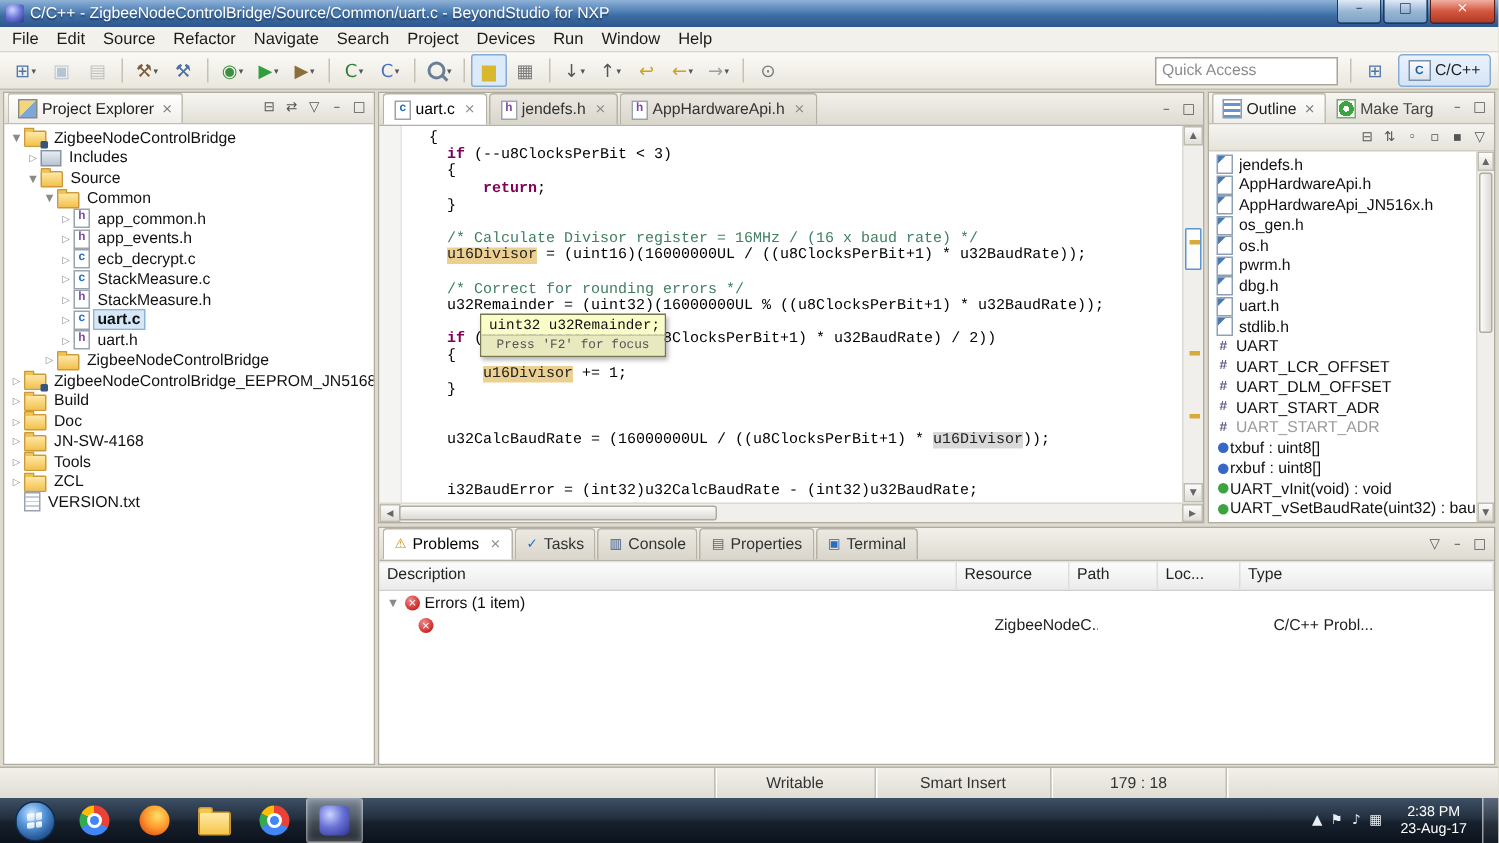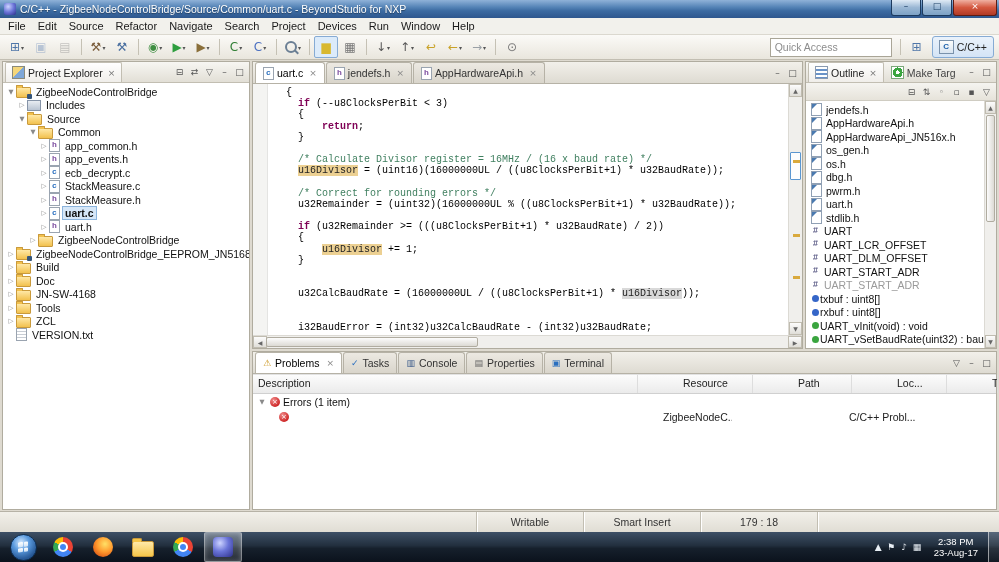--- a/index.html
+++ b/index.html
@@ -117,21 +117,21 @@
   .orow.gray .olabel{color:#9a9a9a;}
   .oscroll{width:11px;background:#f0efec;border-left:1px solid #dcdad4;position:relative;flex:none;}
   .othumb{position:absolute;left:1px;right:1px;top:14px;height:105px;background:linear-gradient(90deg,#fcfcfc,#dcdad4);border:1px solid #b0aca0;border-radius:2px;}
 
   
   .btabs{height:21px;background:linear-gradient(#f2f0ea,#dedbd2);border-bottom:1px solid #b6b2a6;display:flex;align-items:flex-end;padding:0 2px;flex:none;}
   .btab{display:inline-flex;align-items:center;gap:4px;height:20px;padding:0 7px;font-size:10.5px;border:1px solid #b6b2a6;border-bottom:none;border-radius:3px 3px 0 0;background:linear-gradient(#ece9e2,#d9d5cb);color:#333;margin-right:1px;white-space:nowrap;}
   .btab.active{background:#fff;color:#000;}
   .btabico{font-size:9px;line-height:1;font-family:"DejaVu Sans",sans-serif;}
   .bsummary{height:16px;font-size:10.5px;padding:2px 6px 0;background:#fff;flex:none;}
-  .tblhead{height:18px;display:flex;background:linear-gradient(#fcfcfc,#ebebeb);border-top:1px solid #e2e2e2;border-bottom:1px solid #d0d0d0;font-size:10.5px;color:#222;flex:none;gap:40px;}
+  .tblhead{height:18px;display:flex;background:linear-gradient(#fcfcfc,#ebebeb);border-top:1px solid #e2e2e2;border-bottom:1px solid #d0d0d0;font-size:10.5px;color:#222;flex:none;}
   .hcell{padding:2px 5px;border-right:1px solid #ddd;overflow:hidden;white-space:nowrap;}
   .c0{width:374px;flex:none;} .c1{width:64px;flex:none;} .c2{width:48px;flex:none;} .c3{width:44px;flex:none;} .c4{flex:1;min-width:0;}
   .tbody{flex:1;overflow:hidden;font-size:10.5px;background:#fff;}
   .prow{display:flex;align-items:center;height:15px;}
   .prow.group{padding-left:4px;gap:3px;}
   .glabel{color:#111;}
   .erricon{width:10px;height:10px;border-radius:50%;background:radial-gradient(circle at 35% 30%,#f08a8a,#cc2222 75%);color:#fff;font-size:7px;line-height:10px;text-align:center;flex:none;font-family:"DejaVu Sans",sans-serif;}
   .pcell{padding:0 5px;overflow:hidden;white-space:nowrap;}
   .pdesc{display:flex;align-items:center;gap:4px;padding-left:26px;}
 
@@ -424,20 +424,24 @@
             <span class="tb-spacer"></span>
             <span class="hdricons">
                 <span class="hicon">–</span>
                 <span class="hicon">□</span>
               </span>
           </div>
           <div class="editbody">
             <div class="ruler"></div>
             <div class="code">
               <span><div class="cline"><span class="seg s-p">  {</span></div><div class="cline"><span class="seg s-p">    </span><span class="seg s-k">if</span><span class="seg s-p"> (--u8ClocksPerBit &lt; 3)</span></div><div class="cline"><span class="seg s-p">    {</span></div><div class="cline"><span class="seg s-p">        </span><span class="seg s-k">return</span><span class="seg s-p">;</span></div><div class="cline"><span class="seg s-p">    }</span></div><div class="cline"></div><div class="cline"><span class="seg s-p">    </span><span class="seg s-c">/* Calculate Divisor register = 16MHz / (16 x baud rate) */</span></div><div class="cline"><span class="seg s-p">    </span><span class="seg s-ow">u16Divisor</span><span class="seg s-p"> = (uint16)(16000000UL / ((u8ClocksPerBit+1) * u32BaudRate));</span></div><div class="cline"></div><div class="cline"><span class="seg s-p">    </span><span class="seg s-c">/* Correct for rounding errors */</span></div><div class="cline"><span class="seg s-p">    u32Remainder = (uint32)(16000000UL % ((u8ClocksPerBit+1) * u32BaudRate));</span></div><div class="cline"></div><div class="cline"><span class="seg s-p">    </span><span class="seg s-k">if</span><span class="seg s-p"> (u32Remainder &gt;= (((u8ClocksPerBit+1) * u32BaudRate) / 2))</span></div><div class="cline"><span class="seg s-p">    {</span></div><div class="cline"><span class="seg s-p">        </span><span class="seg s-ow">u16Divisor</span><span class="seg s-p"> += 1;</span></div><div class="cline"><span class="seg s-p">    }</span></div><div class="cline"></div><div class="cline"></div><div class="cline"><span class="seg s-p">    u32CalcBaudRate = (16000000UL / ((u8ClocksPerBit+1) * </span><span class="seg s-or">u16Divisor</span><span class="seg s-p">));</span></div><div class="cline"></div><div class="cline"></div><div class="cline"><span class="seg s-p">    i32BaudError = (int32)u32CalcBaudRate - (int32)u32BaudRate;</span></div><div class="cline"></div></span>
+              <div class="tooltip">
+                <div class="tt1">uint32 u32Remainder;</div>
+                <div class="tt2">Press 'F2' for focus</div>
+              </div>
             </div>
             <div class="vscroll">
               <span class="sarrow up">▲</span>
               <span class="vthumb"></span>
               <span class="vmark" style="top:76px;"></span>
               <span class="vmark" style="top:150px;"></span>
               <span class="vmark" style="top:192px;"></span>
               <span class="sarrow down">▼</span>
             </div>
           </div>
@@ -491,25 +495,25 @@
                 <div class="orow">
                   <span class="oico o-inc"></span>
                   <span class="olabel">os_gen.h</span>
                 </div>
                 <div class="orow">
                   <span class="oico o-inc"></span>
                   <span class="olabel">os.h</span>
                 </div>
                 <div class="orow">
                   <span class="oico o-inc"></span>
+                  <span class="olabel">pwrm.h</span>
+                </div>
+                <div class="orow">
+                  <span class="oico o-inc"></span>
                   <span class="olabel">dbg.h</span>
-                </div>
-                <div class="orow">
-                  <span class="oico o-inc"></span>
-                  <span class="olabel">pwrm.h</span>
                 </div>
                 <div class="orow">
                   <span class="oico o-inc"></span>
                   <span class="olabel">uart.h</span>
                 </div>
                 <div class="orow">
                   <span class="oico o-inc"></span>
                   <span class="olabel">stdlib.h</span>
                 </div>
                 <div class="orow">

